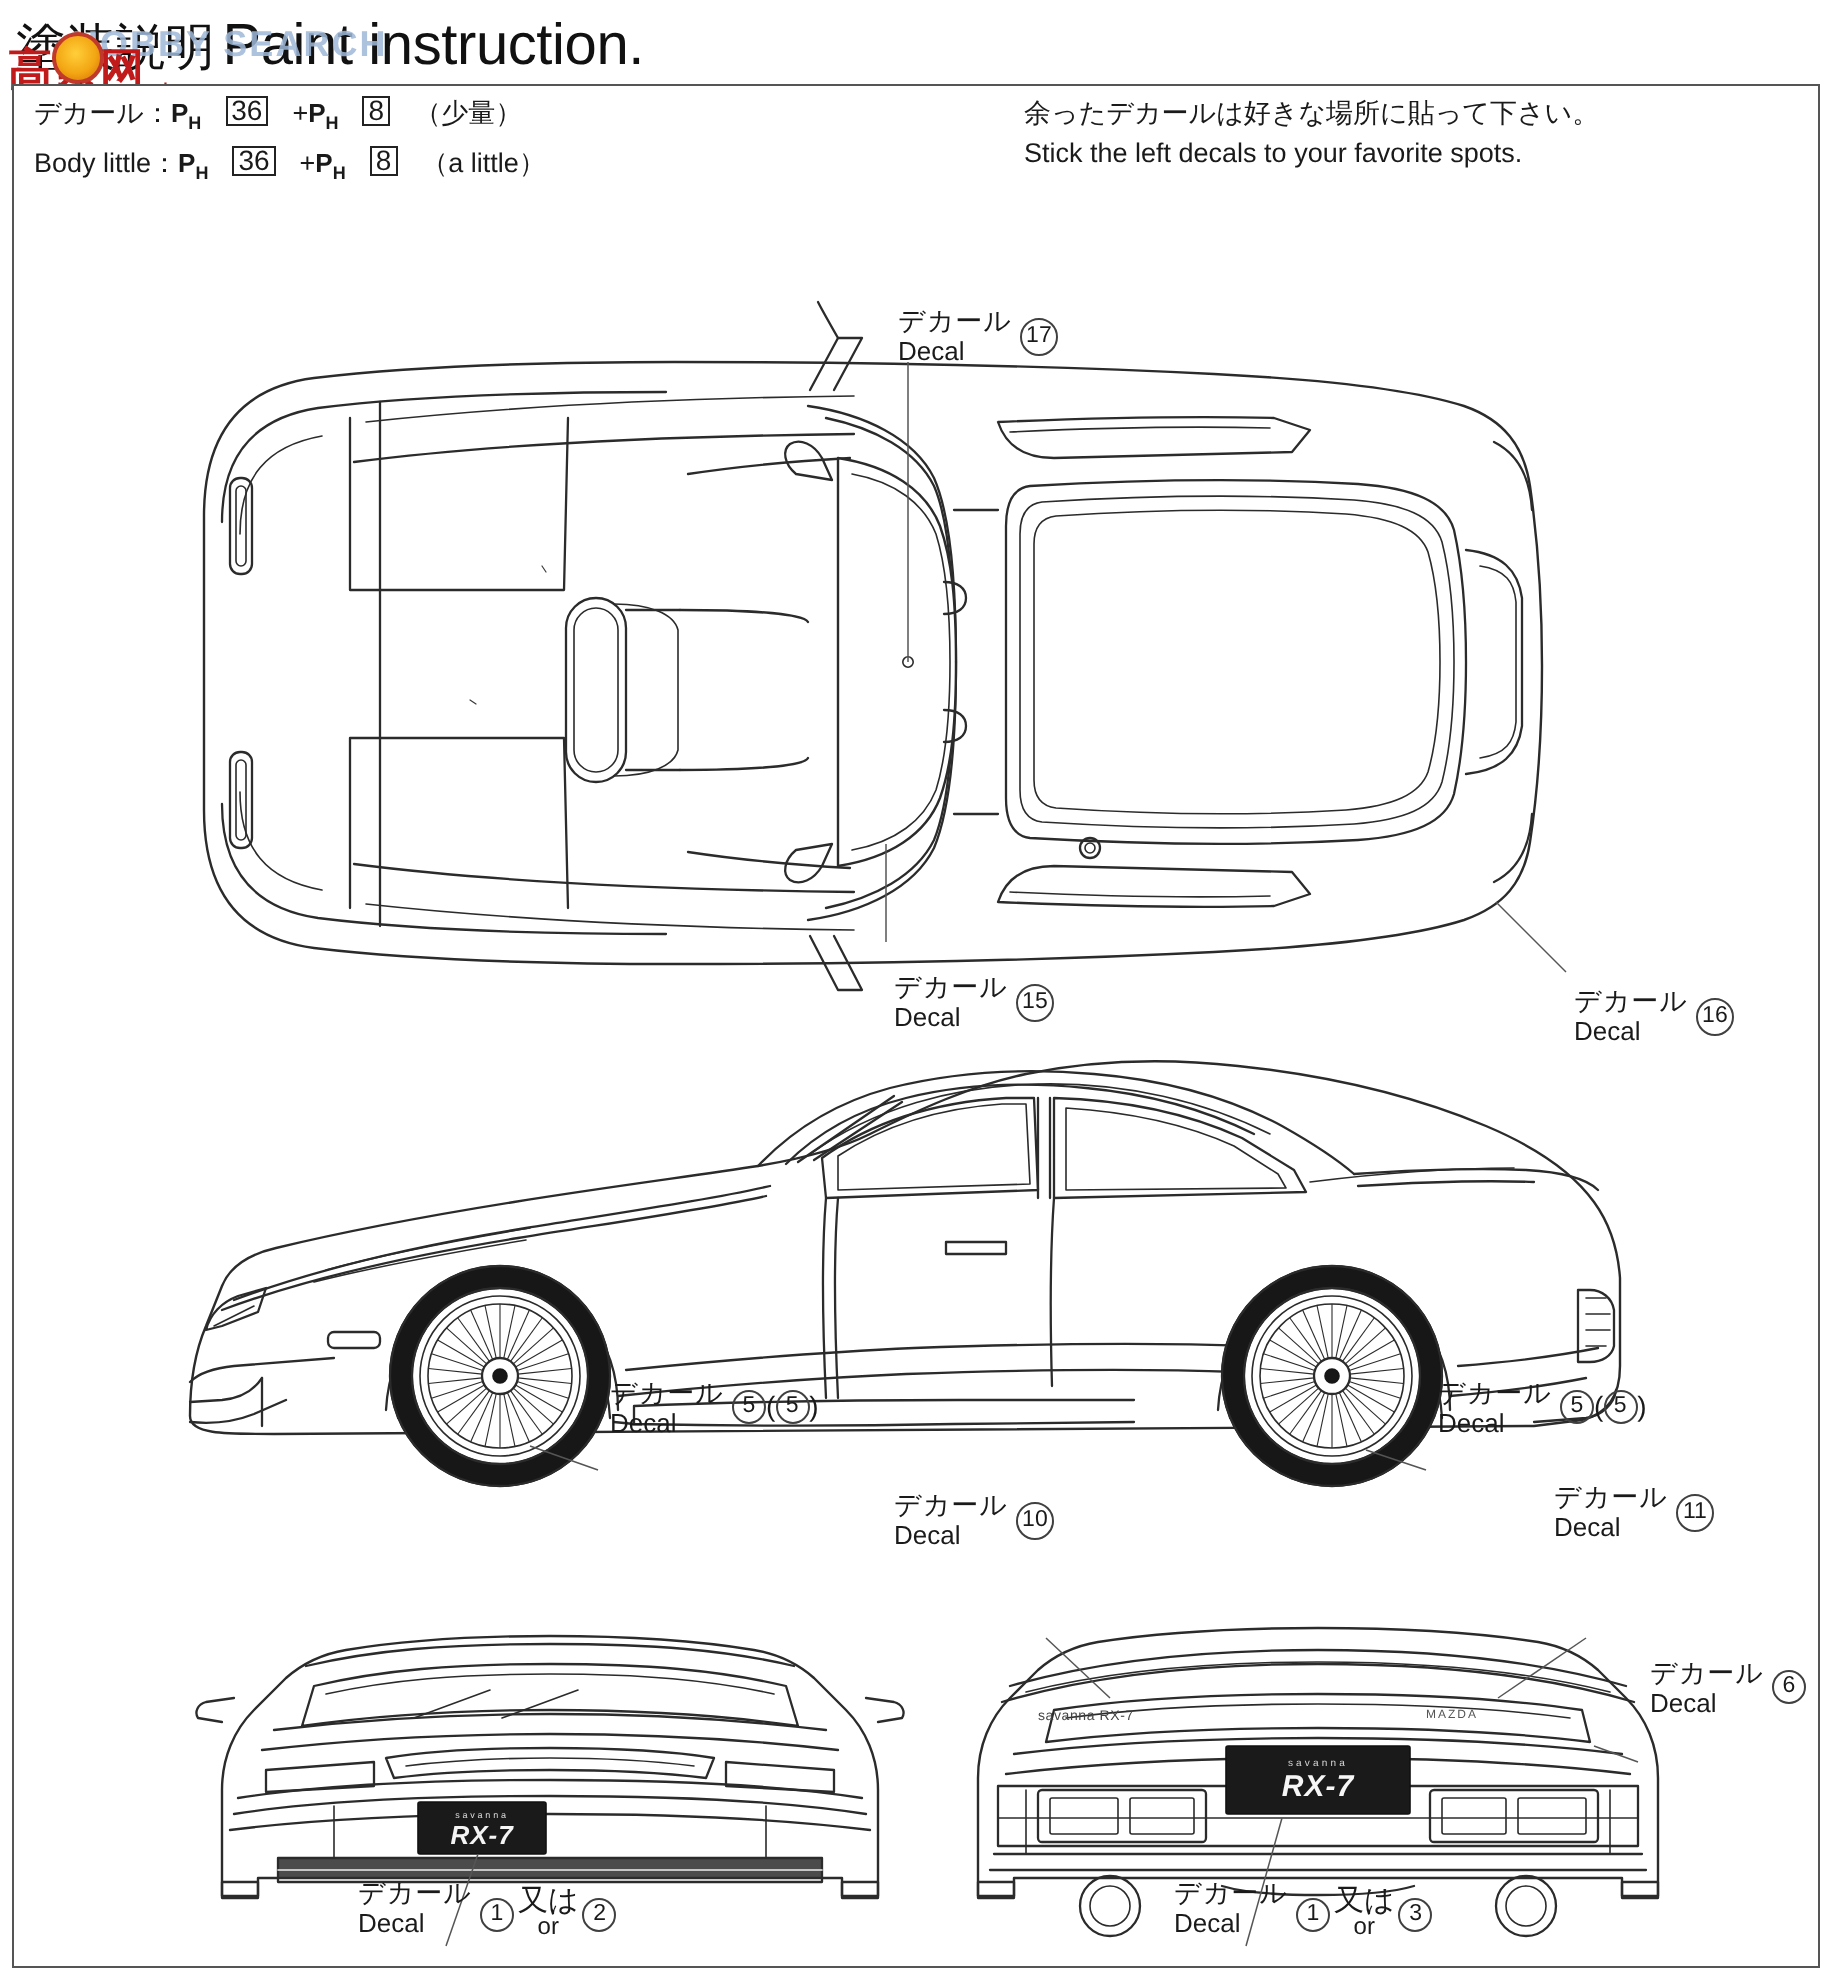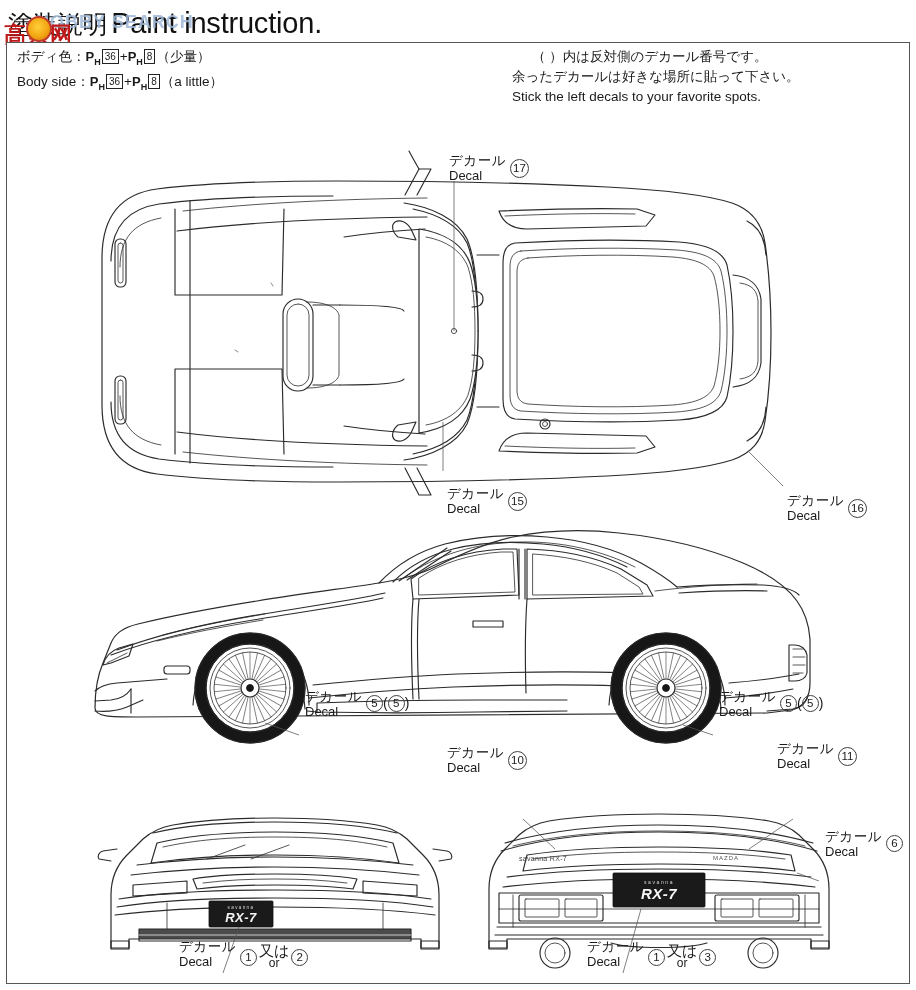--- a/index.html
+++ b/index.html
@@ -107,24 +107,24 @@
     left: 505px; top: 4px;
     font-size: 13.5px;
     line-height: 20px;
     white-space: nowrap;
   }
   .note-right .r1 { padding-left: 20px; }
   .code-box {
     display: inline-block;
     border: 1px solid #222;
     padding: 0 2px;
-    font-size: 10px;
+    font-size: 14px;
     line-height: 13px;
     vertical-align: 1px;
-    margin: 0 1px;
+    margin: 0 12px;
   }
   .ph {
     font-weight: bold;
     font-size: 13px;
   }
   .ph sub { font-size: 9px; }
 
   
   .stage {
     position: absolute;
@@ -195,29 +195,28 @@
       <div class="wm-cn">高索网</div>
       <div class="wm-badge"></div>
       <div class="wm-url">www.hobby-search.com</div>
     </div>
   </div>
 
   <div class="frame">
 
     <div class="note-left">
       <div>
-        <span>ボディ色：</span><span class="ph">P<sub>H</sub></span><span class="code-box">36</span>+<span class="ph">P<sub>H</sub></span><span class="code-box">8</span><span>（少量）</span>
+        <span>デカール：</span><span class="ph">P<sub>H</sub></span><span class="code-box">36</span>+<span class="ph">P<sub>H</sub></span><span class="code-box">8</span><span>（少量）</span>
       </div>
       <div>
-        <span>Body side：</span><span class="ph">P<sub>H</sub></span><span class="code-box">36</span>+<span class="ph">P<sub>H</sub></span><span class="code-box">8</span><span>（a little）</span>
+        <span>Body little：</span><span class="ph">P<sub>H</sub></span><span class="code-box">36</span>+<span class="ph">P<sub>H</sub></span><span class="code-box">8</span><span>（a little）</span>
       </div>
     </div>
 
     <div class="note-right">
-      <div class="r1">（ ）内は反対側のデカール番号です。</div>
       <div>余ったデカールは好きな場所に貼って下さい。</div>
       <div>Stick the left decals to your favorite spots.</div>
     </div>
 
     <div class="stage">
       <svg width="904" height="942" viewBox="0 0 904 942" xmlns="http://www.w3.org/2000/svg">
         <defs>
           <style>
             .ln  { fill:none; stroke:#2b2b2b; stroke-width:1.15; stroke-linejoin:round; stroke-linecap:round; }
             .lnt { fill:none; stroke:#2b2b2b; stroke-width:0.8;  stroke-linejoin:round; stroke-linecap:round; }

